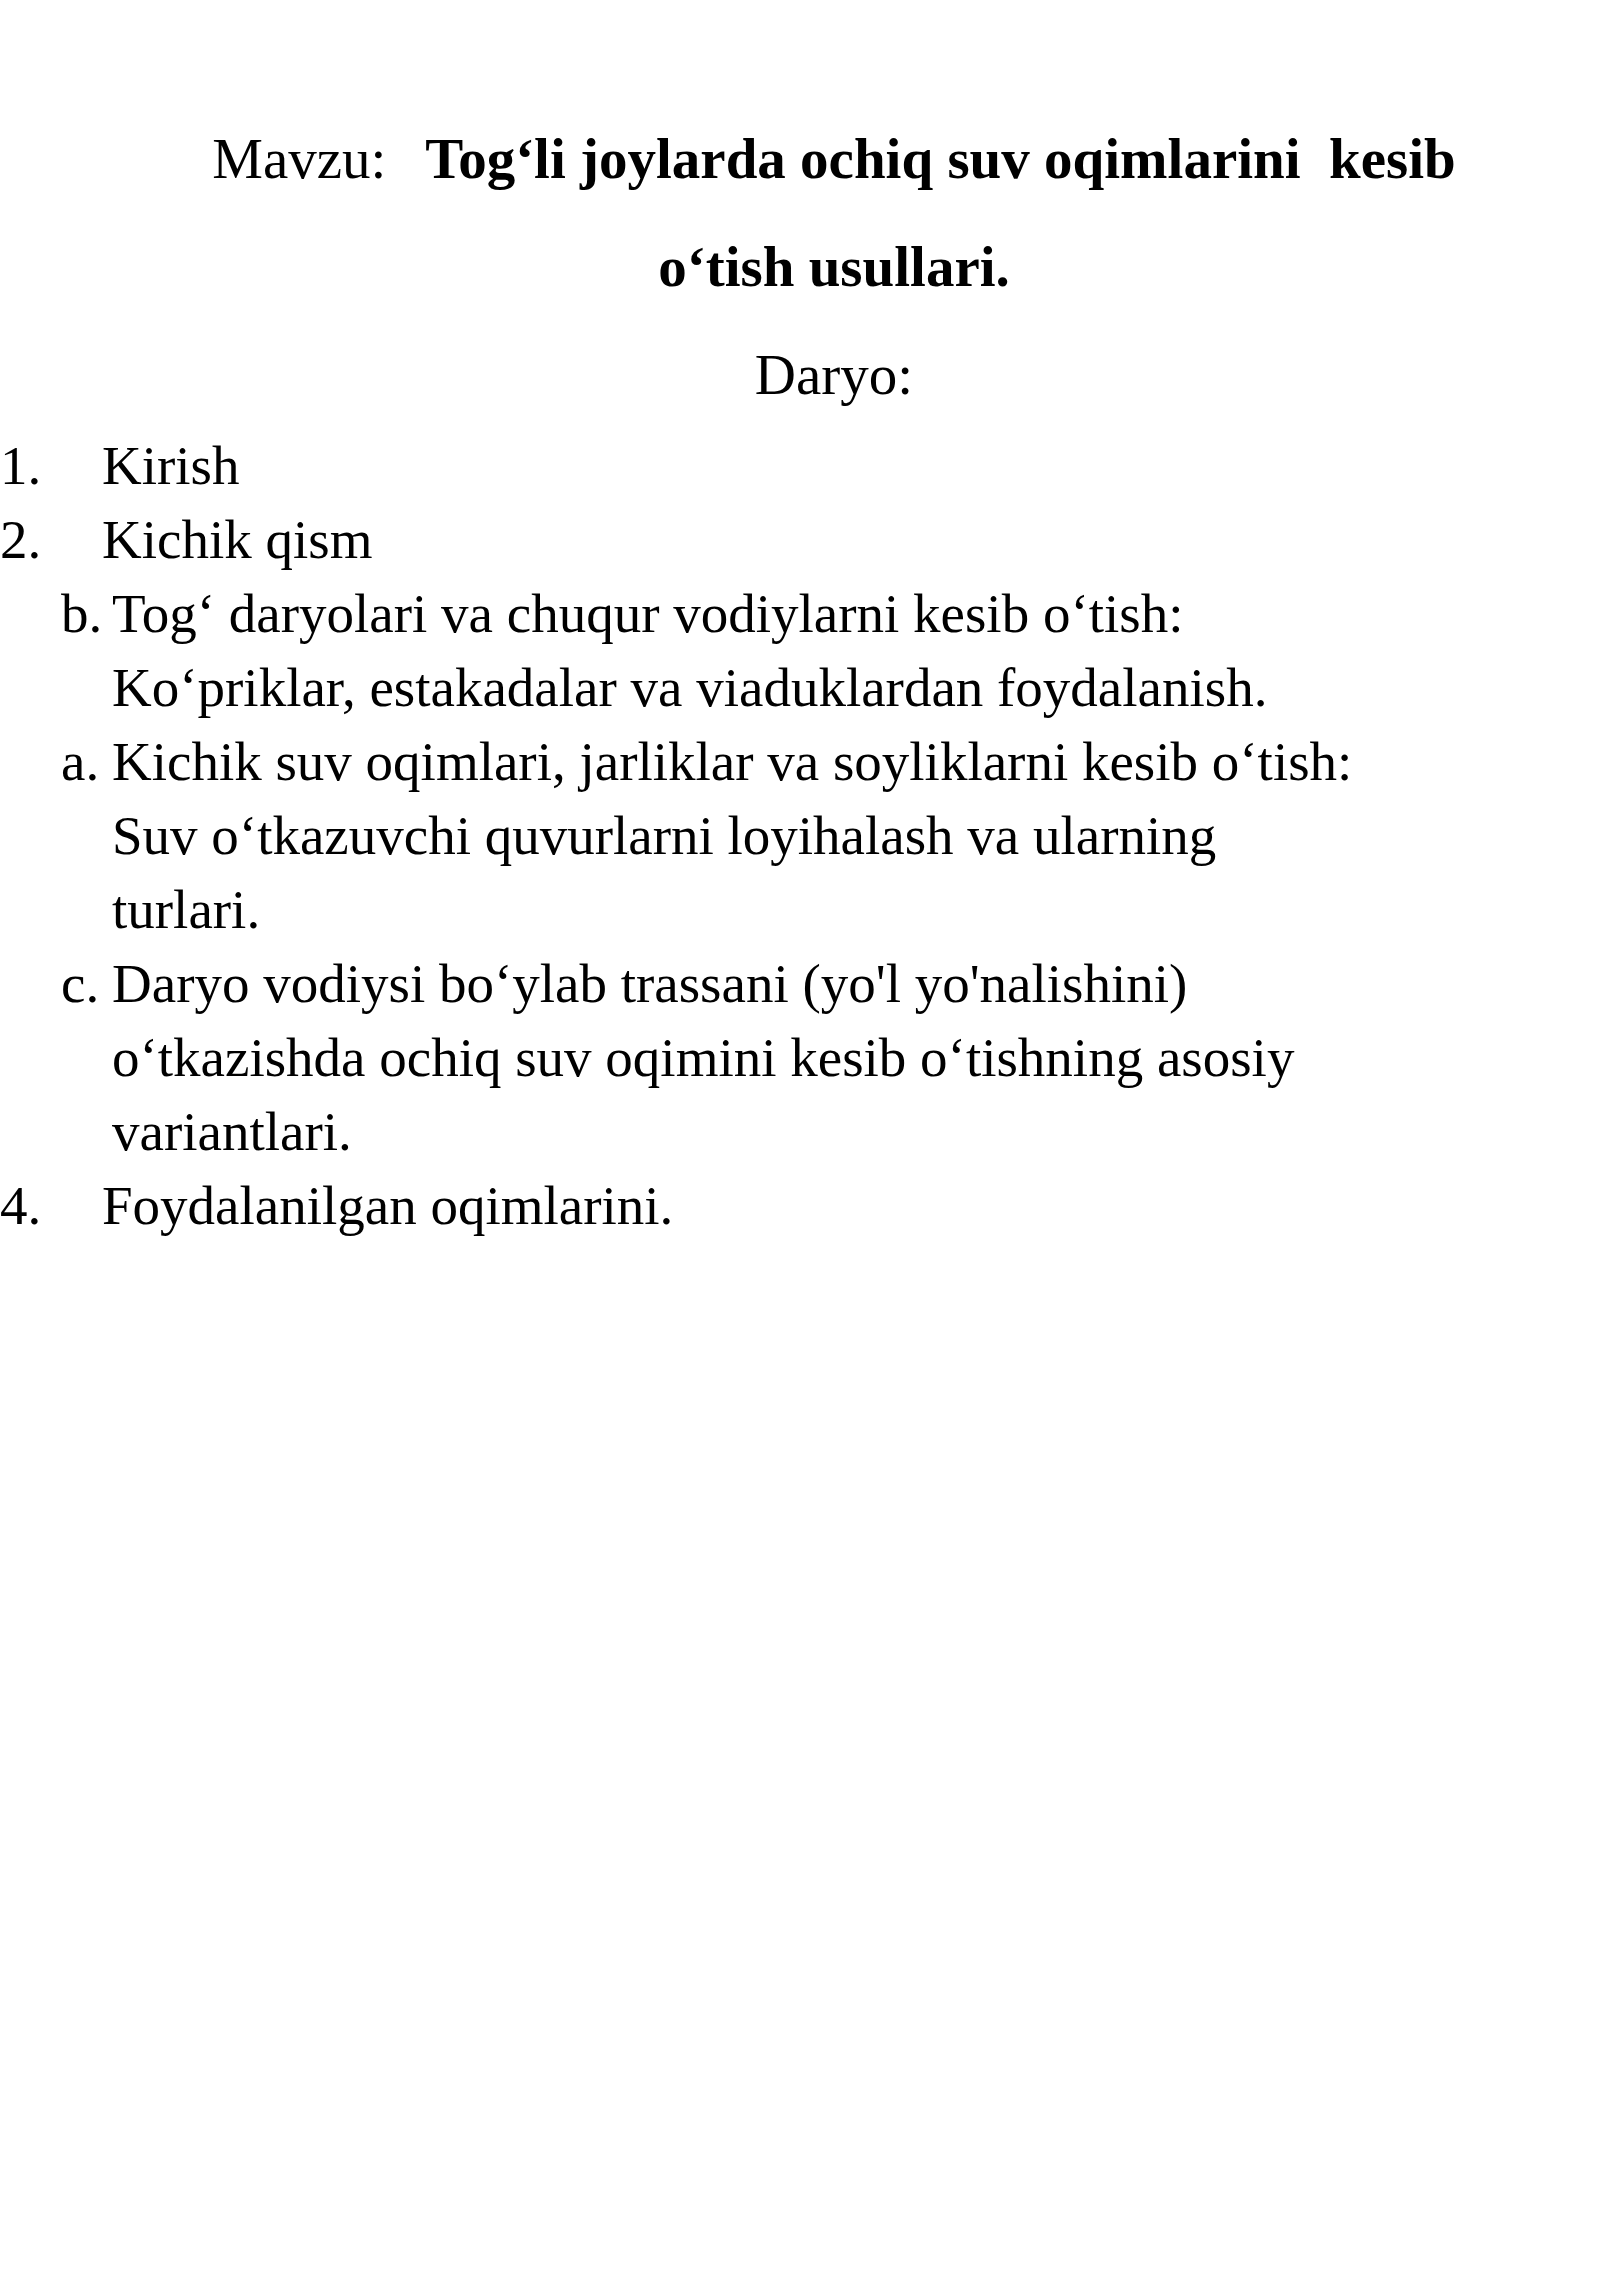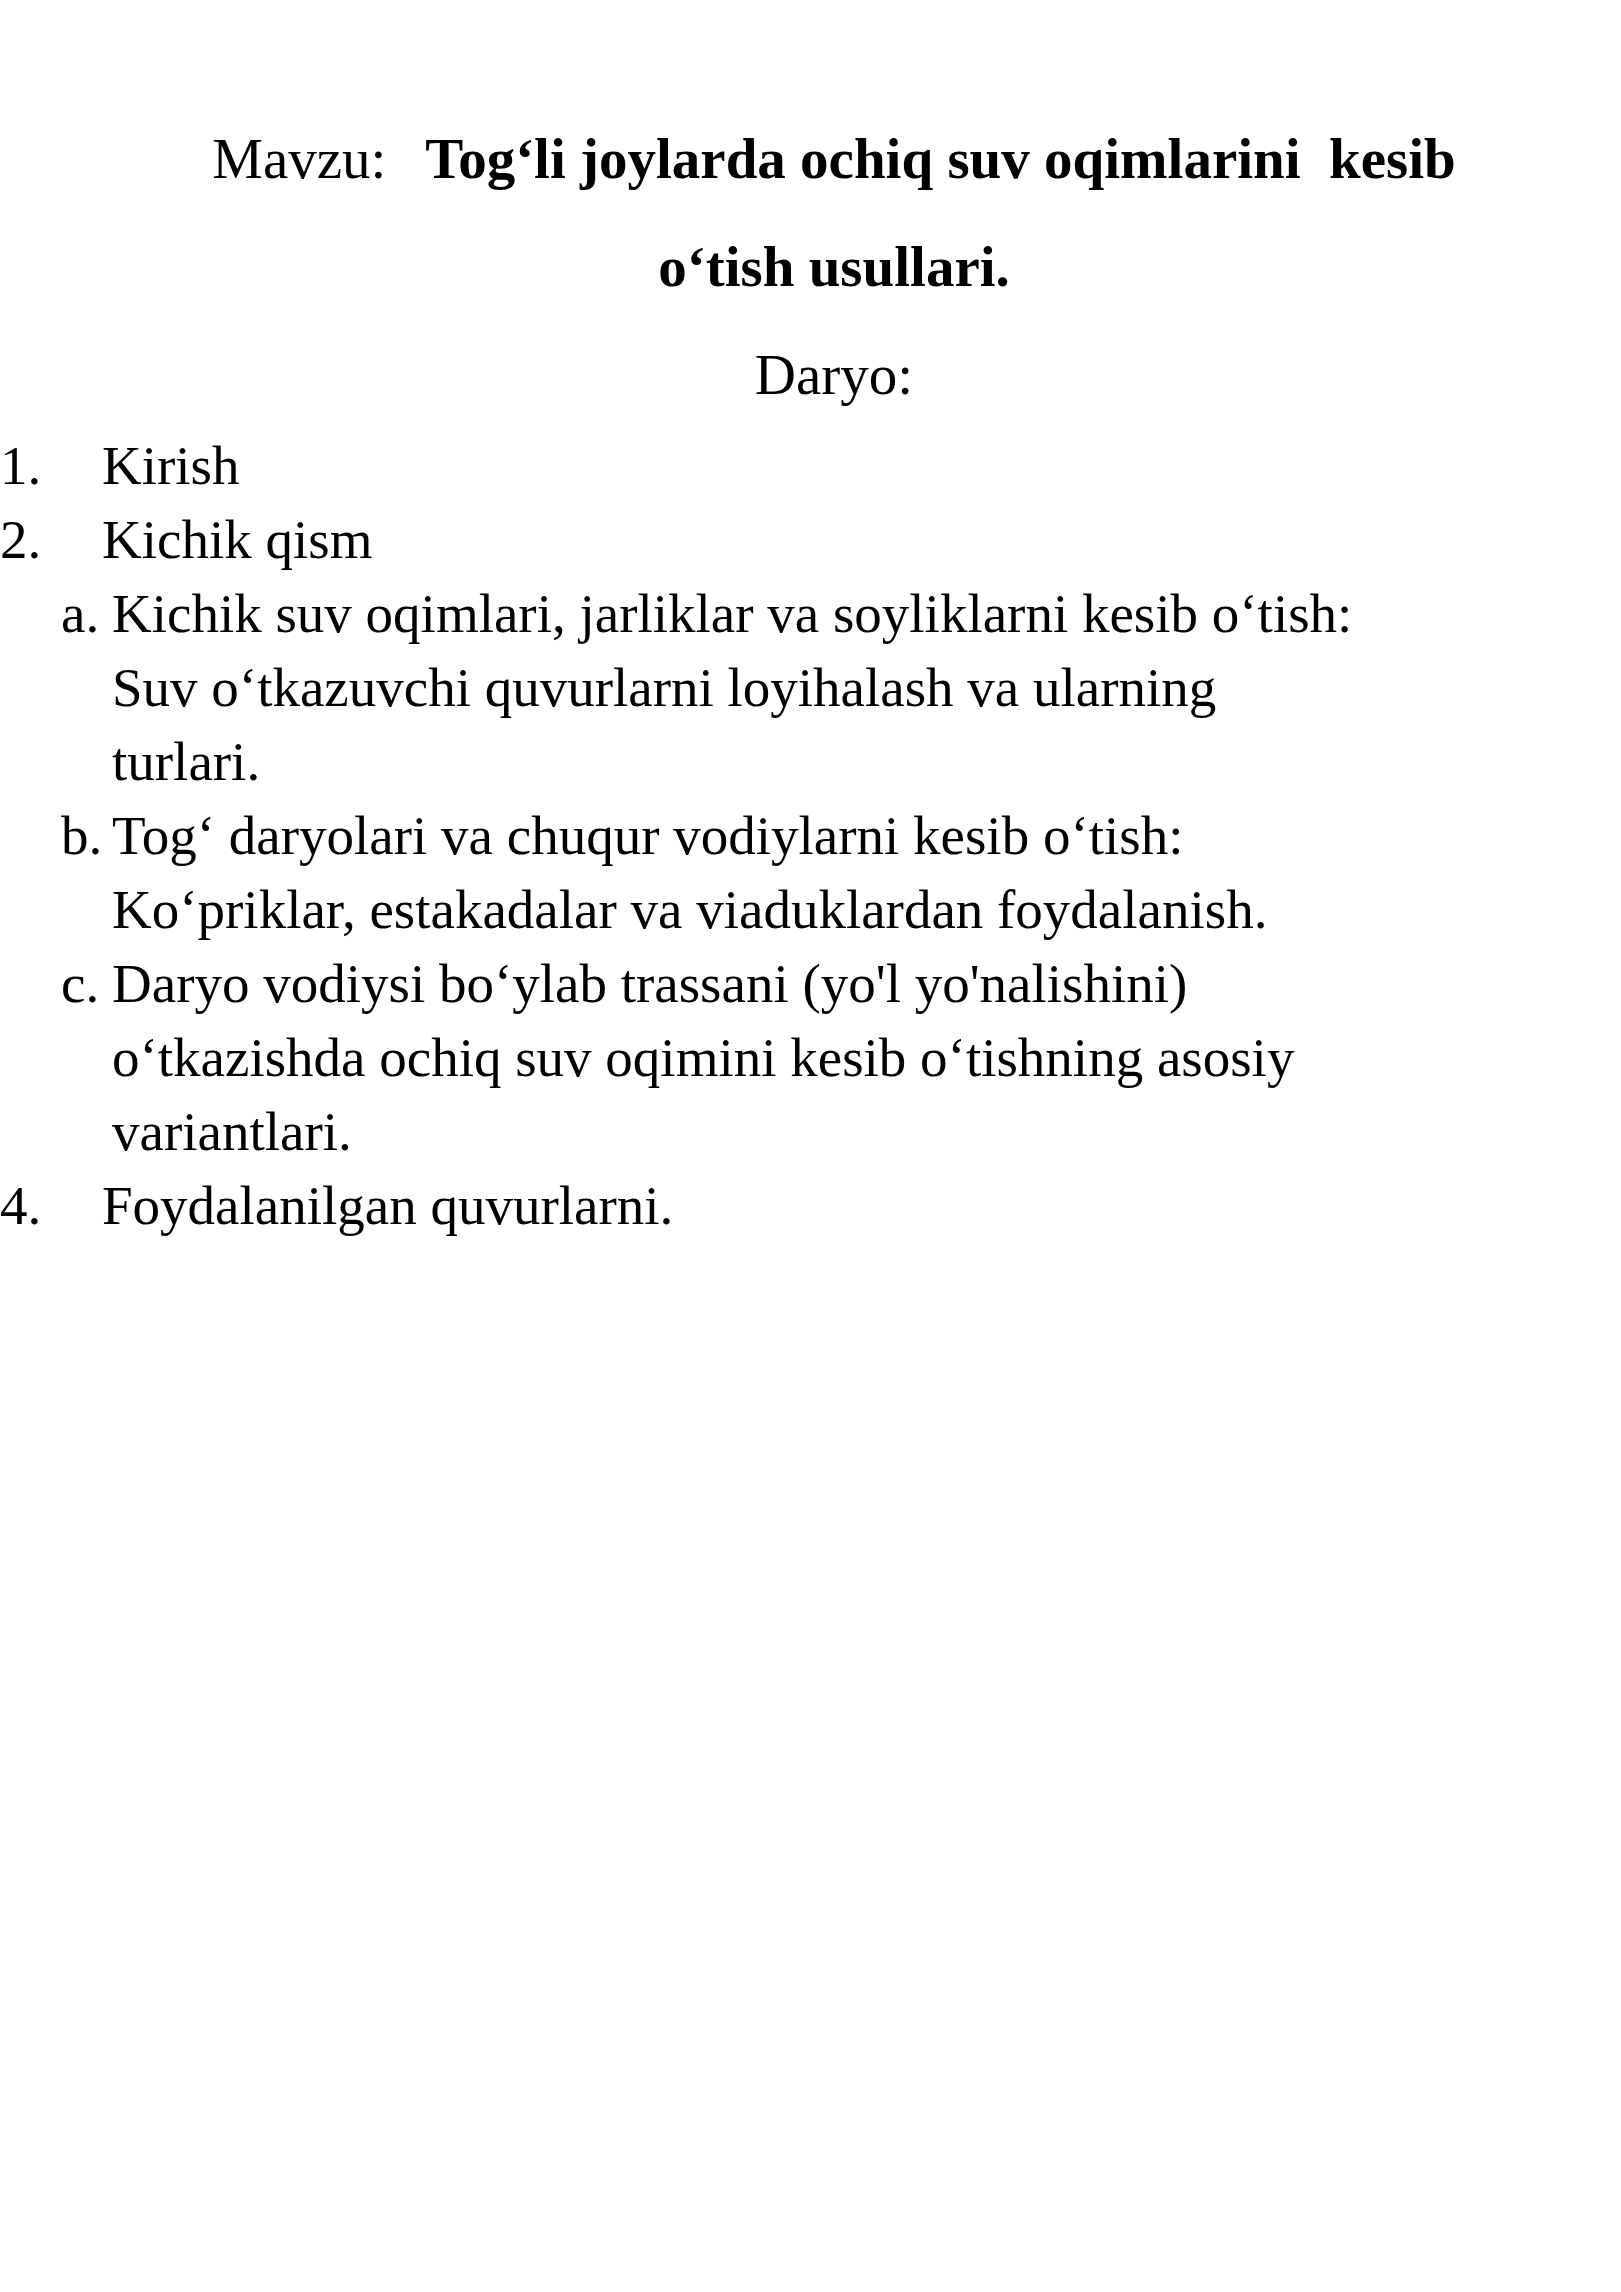--- a/index.html
+++ b/index.html
@@ -76,29 +76,29 @@
 o‘tish usullari.</span></div>
 
   <div class="subtitle">Daryo:</div>
 
   <div class="outline">
 
     <div class="row lvl1"><span class="marker">1.</span><span class="itext">Kirish</span></div>
 
     <div class="row lvl1"><span class="marker">2.</span><span class="itext">Kichik qism</span></div>
 
+    <div class="row lvl2"><span class="marker">b.</span><span class="itext">Tog‘ daryolari va chuqur vodiylarni kesib o‘tish:
+Ko‘priklar, estakadalar va viaduklardan foydalanish.</span></div>
+
     <div class="row lvl2"><span class="marker">a.</span><span class="itext">Kichik suv oqimlari, jarliklar va soyliklarni kesib o‘tish:
 Suv o‘tkazuvchi quvurlarni loyihalash va ularning
 turlari.</span></div>
-
-    <div class="row lvl2"><span class="marker">b.</span><span class="itext">Tog‘ daryolari va chuqur vodiylarni kesib o‘tish:
-Ko‘priklar, estakadalar va viaduklardan foydalanish.</span></div>
 
     <div class="row lvl2"><span class="marker">c.</span><span class="itext">Daryo vodiysi bo‘ylab trassani (yo'l yo'nalishini)
 o‘tkazishda ochiq suv oqimini kesib o‘tishning asosiy
 variantlari.</span></div>
 
 
-    <div class="row lvl1"><span class="marker">4.</span><span class="itext">Foydalanilgan quvurlarni.</span></div>
+    <div class="row lvl1"><span class="marker">4.</span><span class="itext">Foydalanilgan oqimlarini.</span></div>
 
   </div>
 </div>
 
 
 </body></html>

